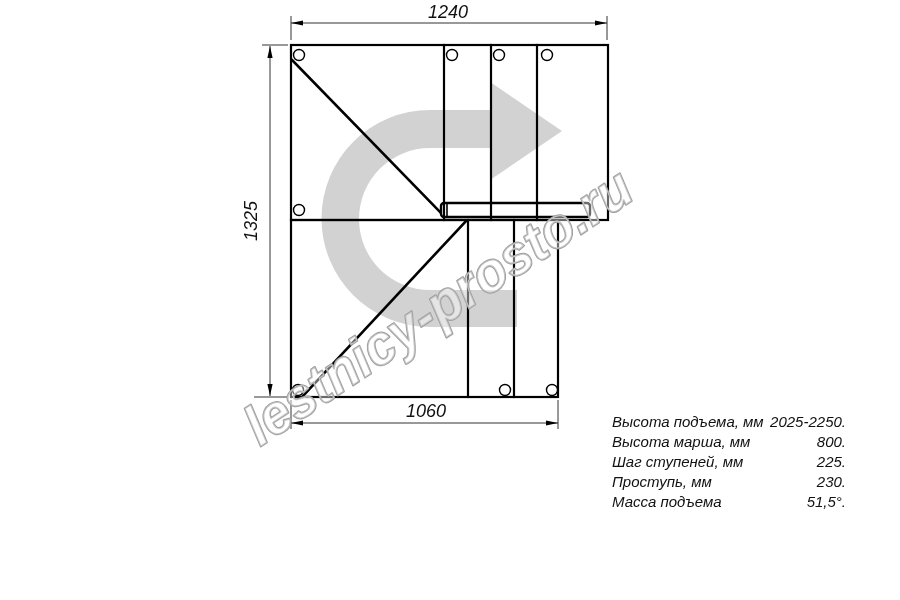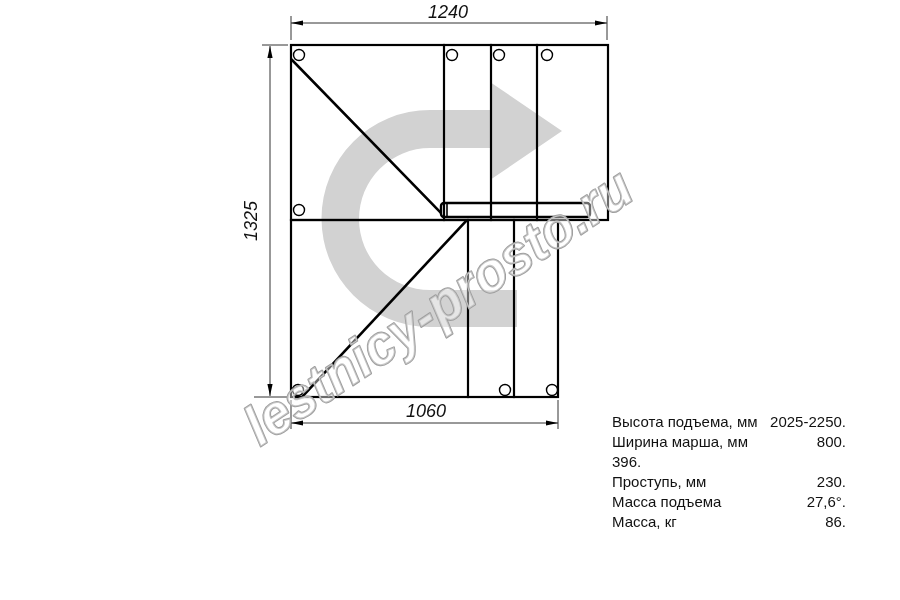--- a/index.html
+++ b/index.html
@@ -27,20 +27,21 @@
     stroke:#9f9f9f;
     stroke-width:2px;
     paint-order:stroke;
     stroke-linejoin:round;
   }
   .specs{
     position:absolute;
     left:612px;
     top:412px;
     width:234px;
+    font-style:italic;
     font-size:15px;
     color:#111;
   }
   .spec-row{
     display:flex;
     justify-content:space-between;
     align-items:baseline;
     line-height:20px;
     white-space:nowrap;
   }
@@ -118,33 +119,30 @@
 
     <text class="wm-text" transform="translate(260,447) rotate(-33.5)" textLength="452" lengthAdjust="spacingAndGlyphs">lestnicy-prosto.ru</text>
   </svg>
 
   <div class="specs">
     <div class="spec-row">
       <span class="spec-label">Высота подъема, мм</span>
       <span class="spec-value">2025-2250.</span>
     </div>
     <div class="spec-row">
-      <span class="spec-label">Ширина марша, мм</span>
+      <span class="spec-label">Высота марша, мм</span>
       <span class="spec-value">800.</span>
     </div>
     <div class="spec-row">
-      <span class="spec-value">396.</span>
+      <span class="spec-label">Шаг ступеней, мм</span>
+      <span class="spec-value">225.</span>
     </div>
     <div class="spec-row">
       <span class="spec-label">Проступь, мм</span>
       <span class="spec-value">230.</span>
     </div>
     <div class="spec-row">
       <span class="spec-label">Масса подъема</span>
-      <span class="spec-value">27,6°.</span>
-    </div>
-    <div class="spec-row">
-      <span class="spec-label">Масса, кг</span>
-      <span class="spec-value">86.</span>
+      <span class="spec-value">51,5°.</span>
     </div>
   </div>
 
 </div>
 
 </body></html>

